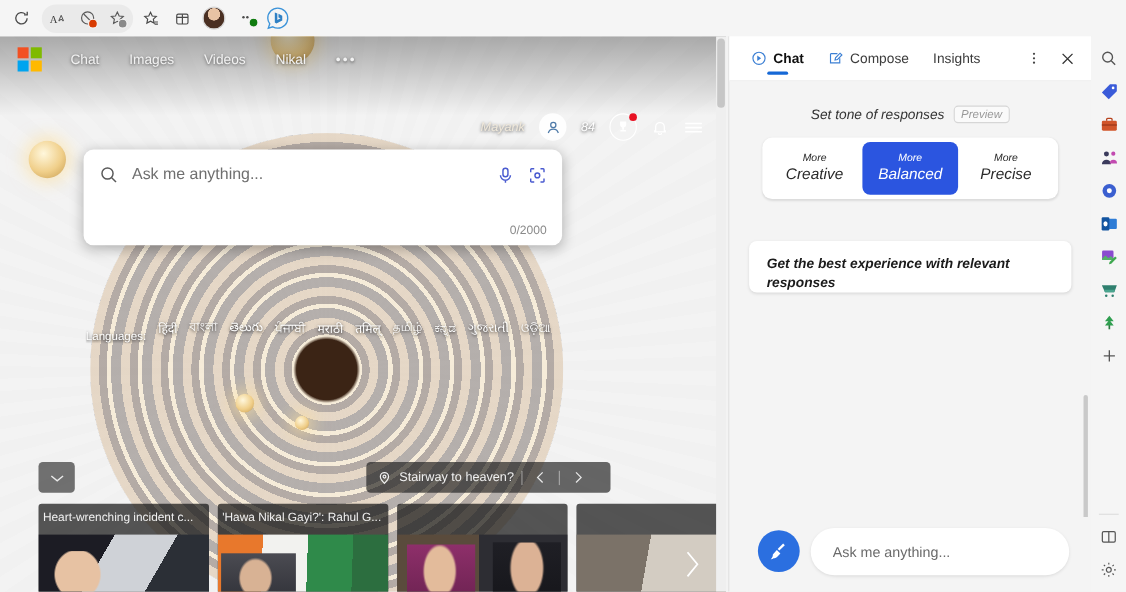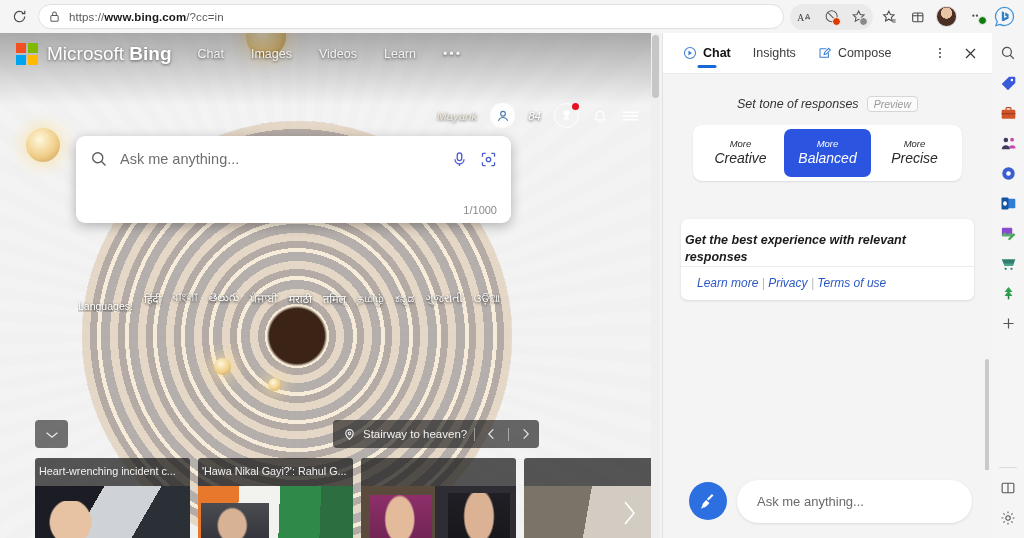--- a/index.html
+++ b/index.html
@@ -183,21 +183,21 @@
 
   
   .expand-btn {
     position: absolute; left: 35px; top: 387px; width: 33px; height: 28px;
     background: rgba(30,30,30,.62); border-radius: 4px;
     display: flex; align-items: center; justify-content: center; color: #e9e9e9;
   }
   .caption {
     position: absolute; left: 333px; top: 387px; height: 28px;
     background: rgba(28,28,28,.66); border-radius: 4px;
-    display: flex; align-items: center; padding: 0 4px 0 10px; gap: 7px;
+    display: flex; align-items: center; padding: 0 20px 0 10px; gap: 7px;
     color: #f0f0f0; font-size: 11.5px; white-space: nowrap;
   }
   .cap-sep { width: 1px; height: 13px; background: rgba(255,255,255,.45); }
   .cap-arrow { padding: 0 4px; color: #e6e6e6; display: flex; }
 
   .cards {
     position: absolute; left: 35px; top: 425px; right: 0; height: 113px;
     display: flex; gap: 8px;
   }
   .card {
@@ -283,21 +283,21 @@
   }
   .tone-opt .small { font-size: 9.5px; display: block; line-height: 13px; }
   .tone-opt .big { font-size: 14px; display: block; line-height: 17px; }
   .tone-opt.sel { background: #2b55e0; color: #fff; }
 
   .info-card {
     margin: 38px 18px 0; background: #fff; border-radius: 7px;
     box-shadow: 0 1px 3px rgba(0,0,0,.11); overflow: hidden;
   }
   .info-card h3 {
-    font-size: 12.5px; color: #1b1b1b; padding: 13px 4px 0; line-height: 17px;
+    font-size: 12.5px; color: #1b1b1b; padding: 13px 16px 0; line-height: 17px;
   }
   .info-card p {
     font-size: 12px; color: #3a3a3a; padding: 9px 16px 13px; line-height: 17px;
   }
   .info-links {
     border-top: 1px solid #ededed; padding: 9px 16px 10px;
     font-size: 12px; color: #b9b9b9;
   }
   .info-links a { color: #2b58c4; text-decoration: none; }
 
@@ -343,29 +343,20 @@
 <body>
 
 <div id="app">
 
   <div class="chrome">
     <div class="nav-btn">
       <svg width="15" height="15" viewBox="0 0 16 16" fill="none" stroke="#4a4a4a" stroke-width="1.3">
         <path d="M13.5 8a5.5 5.5 0 1 1-1.7-3.9"></path>
           <path d="M13.6 1.8v3.1h-3.1"></path>
       </svg>
-    </div>
-    <div class="omnibox">
-      <span style="display:flex">
-        <svg width="11" height="13" viewBox="0 0 12 14" fill="none" stroke="#5a5a5a" stroke-width="1.1">
-          <rect x="2" y="6" width="8" height="6.3" rx="1.2"></rect>
-            <path d="M4 6V4.1a2 2 0 0 1 4 0V6"></path>
-        </svg>
-      </span>
-      <span class="url"><span>https://</span><b>www.bing.com</b><span>/?cc=in</span></span>
     </div>
     <div class="chrome-actions">
       <div class="act-group">
         <div class="act">
           <svg width="16" height="14" viewBox="0 0 18 16" fill="#3c3c3c">
             <text x="0" y="12" font-size="11" font-family="Liberation Serif, serif">A</text>
             <path d="M12 4.5l2.4 5.6h-1.1l-.5-1.3h-1.7l-.5 1.3h-1.1z" fill="none" stroke="#3c3c3c" stroke-width=".9"></path>
           </svg>
         </div>
         <div class="act">
@@ -422,26 +413,25 @@
     <div class="lamp" style="left:268px;top:345px;width:13px;height:13px"></div>
     <div class="topbar-shade"></div>
 
     <div class="bing-head">
       <div class="ms-logo">
           <i></i>
           <i></i>
           <i></i>
           <i></i>
         </div>
-      <div class="brand"><span>Microsoft </span><b>Bing</b></div>
       <div class="bing-nav">
         <a href="#">Chat</a>
         <a href="#">Images</a>
         <a href="#">Videos</a>
-        <a href="#">Learn</a>
+        <a href="#">Nikal</a>
         <span class="dots">•••</span>
       </div>
     </div>
 
     <div class="bing-user">
       <span class="uname">Mayank</span>
       <span class="u-avatar">
         <svg width="14" height="14" viewBox="0 0 16 16" fill="none" stroke="#4e7aa8" stroke-width="1.3">
           <circle cx="8" cy="5.4" r="2.7"></circle>
             <path d="M2.8 13.6a5.4 5.4 0 0 1 10.4 0"></path>
@@ -484,21 +474,21 @@
             <path d="M4.2 8.8a4.8 4.8 0 0 0 9.6 0M9 13.6v2.4"></path>
           </svg>
         </span>
         <span class="sb-ic">
           <svg width="17" height="17" viewBox="0 0 18 18" fill="none" stroke="#4a5bd0" stroke-width="1.4">
             <path d="M2.6 6V3.4a.8.8 0 0 1 .8-.8H6M12 2.6h2.6a.8.8 0 0 1 .8.8V6M15.4 12v2.6a.8.8 0 0 1-.8.8H12M6 15.4H3.4a.8.8 0 0 1-.8-.8V12"></path>
             <circle cx="9" cy="9" r="2.3"></circle>
           </svg>
         </span>
       </div>
-      <span class="counter">1/1000</span>
+      <span class="counter">0/2000</span>
     </div>
 
     <div class="langs">
       <span class="lbl">Languages:</span>
       <a href="#">हिंदी</a>
       <a href="#">বাংলা</a>
       <a href="#">తెలుగు</a>
       <a href="#">ਪੰਜਾਬੀ</a>
       <a href="#">मराठी</a>
       <a href="#">तमिल्</a>
@@ -570,30 +560,30 @@
         <span class="tab-ic">
           <svg width="14" height="14" viewBox="0 0 16 16" fill="none" stroke="#3b7fd4" stroke-width="1.2">
             <circle cx="8" cy="8" r="6.3"></circle>
               <path d="M6.2 5.2l4 2.8-4 2.8z" fill="#3b7fd4" stroke="none"></path>
           </svg>
         </span>
         <span>Chat</span>
         <span class="underline"></span>
       </div>
       <div class="tab">
-        <span>Insights</span>
-      </div>
-      <div class="tab">
         <span class="tab-ic">
           <svg width="14" height="14" viewBox="0 0 16 16" fill="none" stroke="#3b7fd4" stroke-width="1.2">
             <path d="M2.3 3.2h7.2M2.3 3.2v9.6h9.6V8"></path>
               <path d="M9.4 9.3l4.7-4.7-1.9-1.9-4.7 4.7-.5 2.4z"></path>
           </svg>
         </span>
         <span>Compose</span>
+      </div>
+      <div class="tab">
+        <span>Insights</span>
       </div>
       <div class="chat-tools">
         <div class="ctool">
           <svg width="14" height="14" viewBox="0 0 16 16" fill="#444">
             <circle cx="8" cy="3.4" r="1.15"></circle>
               <circle cx="8" cy="8" r="1.15"></circle>
               <circle cx="8" cy="12.6" r="1.15"></circle>
           </svg>
         </div>
         <div class="ctool">
@@ -621,27 +611,20 @@
           </div>
           <div class="tone-opt">
             <span class="small">More</span>
             <span class="big">Precise</span>
           </div>
         </div>
       </div>
 
       <div class="info-card">
         <h3>Get the best experience with relevant responses</h3>
-        <div class="info-links">
-          <a href="#">Learn more</a>
-          <span>|</span>
-          <a href="#">Privacy</a>
-          <span>|</span>
-          <a href="#">Terms of use</a>
-        </div>
       </div>
 
       <div class="chat-scroll"></div>
     </div>
 
     <div class="chat-input-row">
       <div class="new-topic">
         <svg width="21" height="21" viewBox="0 0 22 22" fill="#fff">
           <path d="M14.6 3.2l1.6 1.6-5.2 5.2-1.6-1.6z"></path>
           <path d="M8.6 9.4l3.4 3.4-3.2 3.2c-1.3 1.3-3.6 1.6-5 .9.9-1.1 1-2.2 1-3.2z"></path>

